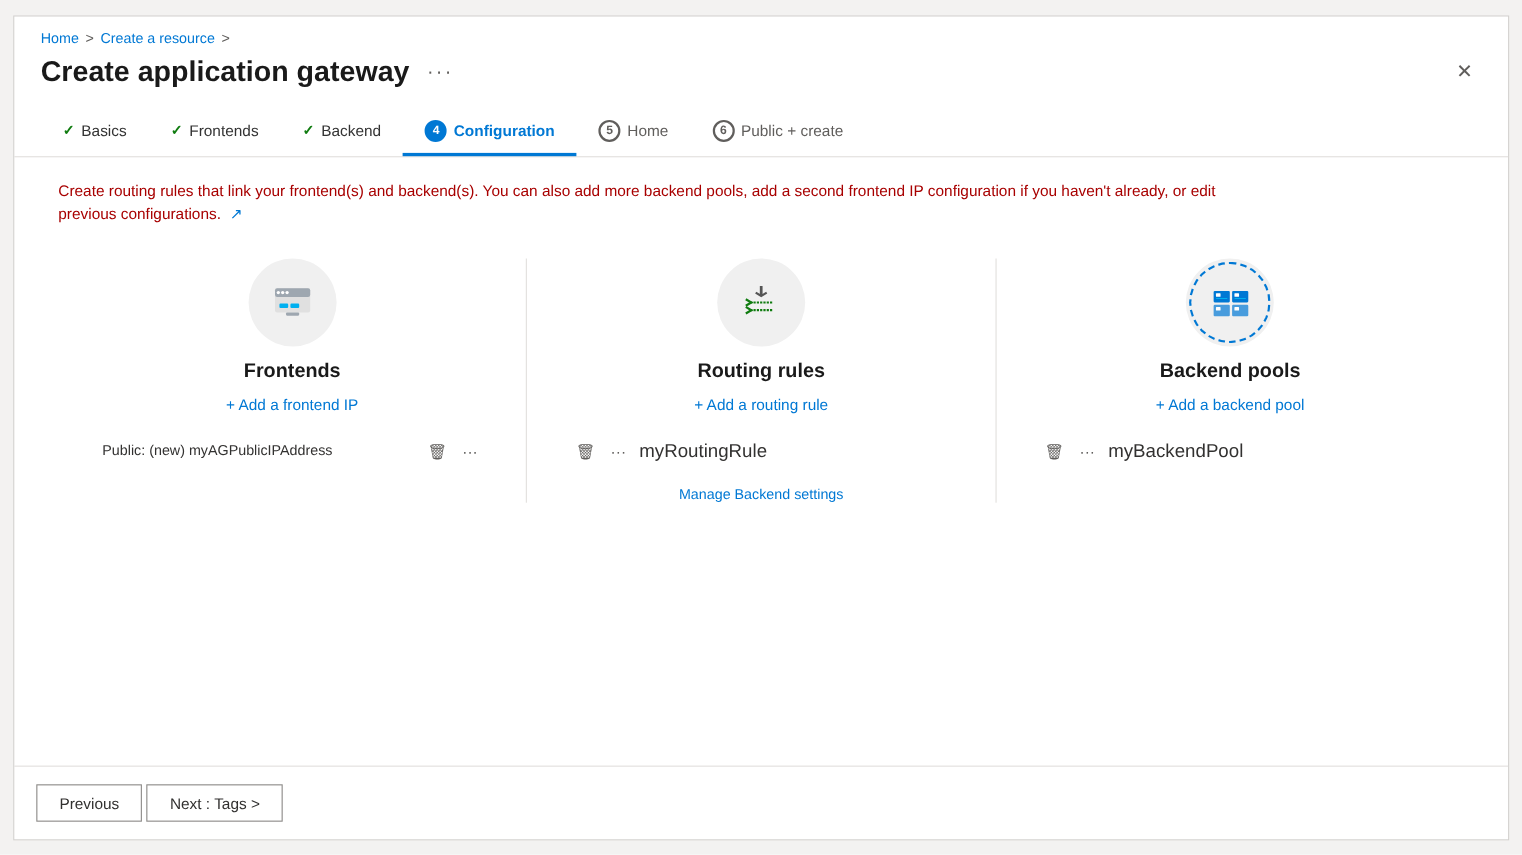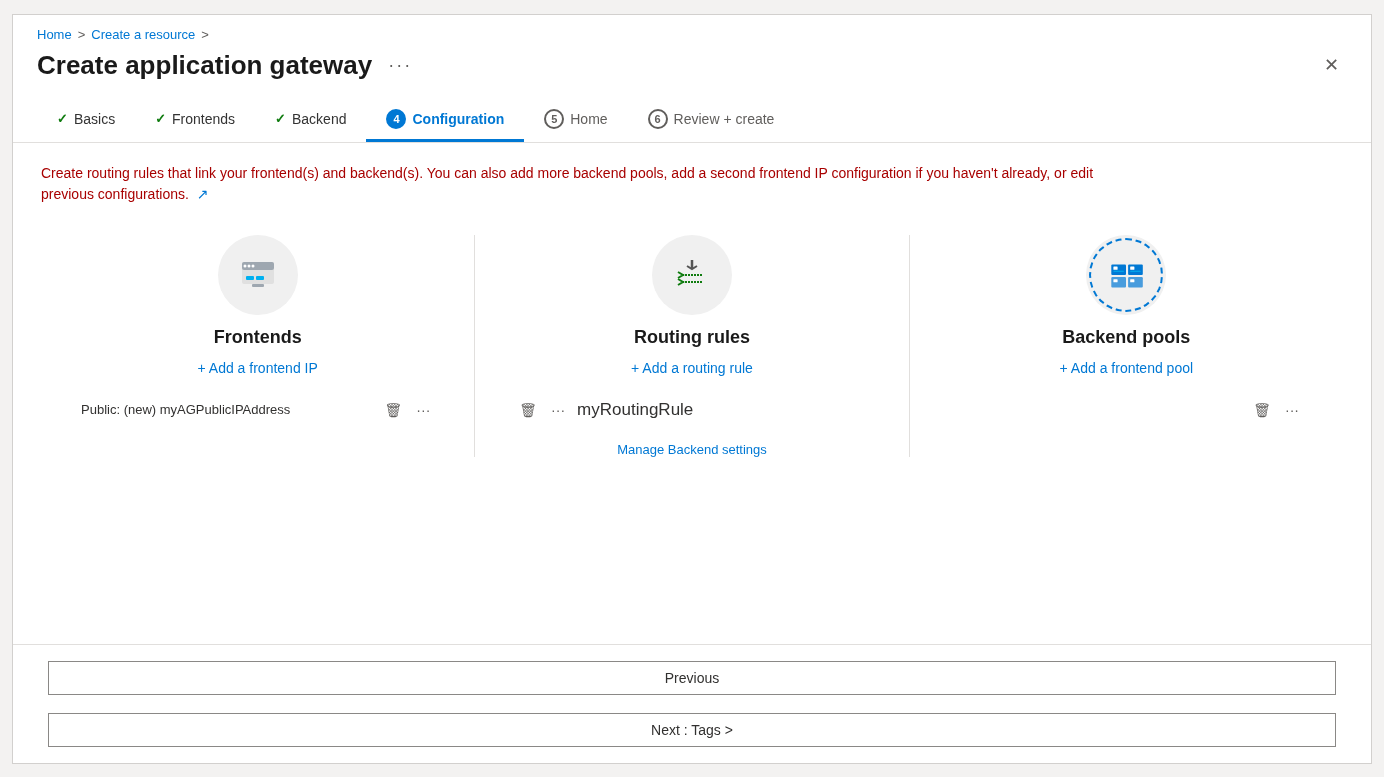--- a/index.html
+++ b/index.html
@@ -111,21 +111,21 @@
       font-size: 11px;
       font-weight: 600;
       color: #605e5c;
     }
     .tab.active .tab-num {
       background: #0078d4;
       border-color: #0078d4;
       color: #fff;
     }
     .content {
-      padding: 20px 28px;
+      padding: 20px 40px;
       flex: 1;
     }
     .info-text {
       color: #a80000;
       font-size: 14px;
       line-height: 1.5;
       max-width: 1100px;
       margin-bottom: 30px;
     }
     .info-text a {
@@ -202,24 +202,23 @@
       font-size: 13px;
       cursor: pointer;
       text-decoration: none;
       display: block;
       margin-top: 22px;
       text-align: center;
       width: 100%;
     }
     .footer {
       border-top: 1px solid #e1dfdd;
-      padding: 16px 35px;
-      display: flex;
-      gap: 18px;
-      flex-direction: column;
+      padding: 16px 20px;
+      display: flex;
+      gap: 4px;
     }
     .btn {
       padding: 8px 20px;
       font-size: 14px;
       cursor: pointer;
       border: 1px solid #8a8886;
       background: #fff;
       color: #323130;
       font-family: inherit;
     }
@@ -295,21 +294,21 @@
       <span>Configuration</span>
     </div>
 
     <div class="tab">
       <span class="tab-num">5</span>
       <span>Home</span>
     </div>
 
     <div class="tab">
       <span class="tab-num">6</span>
-      <span>Review + create</span>
+      <span>Public + create</span>
     </div>
   </div>
 
   <div class="content">
     <p class="info-text">
       <span>Create routing rules that link your frontend(s) and backend(s). You can also add more backend pools, add a second frontend IP configuration if you haven't already, or edit previous configurations.</span>
       <a style="color:#0078d4;margin-left:4px;">↗</a>
     </p>
 
     <div class="columns">
@@ -375,26 +374,27 @@
             <rect x="22" y="10" width="14" height="10" rx="1" fill="#0078d4"></rect>
             <rect x="24" y="12" width="4" height="3" rx="0.5" fill="#fff"></rect>
             <rect x="24" y="16" width="10" height="1" rx="0.5" fill="#00b0f0"></rect>
             <rect x="6" y="22" width="14" height="10" rx="1" fill="#0078d4" opacity="0.7"></rect>
             <rect x="8" y="24" width="4" height="3" rx="0.5" fill="#fff"></rect>
             <rect x="22" y="22" width="14" height="10" rx="1" fill="#0078d4" opacity="0.7"></rect>
             <rect x="24" y="24" width="4" height="3" rx="0.5" fill="#fff"></rect>
           </svg>
         </div>
         <div class="col-title">Backend pools</div>
-        <a class="add-link">+ Add a frontend pool</a>
+        <a class="add-link">+ Add a backend pool</a>
         <div class="item-row">
           <div class="item-actions">
             <button class="icon-btn">🗑</button>
             <button class="icon-btn">···</button>
           </div>
+          <span class="item-label">myBackendPool</span>
         </div>
       </div>
 
     </div>
   </div>
 
   <div class="footer">
     <button class="btn">Previous</button>
     <button class="btn">Next : Tags &gt;</button>
   </div>

